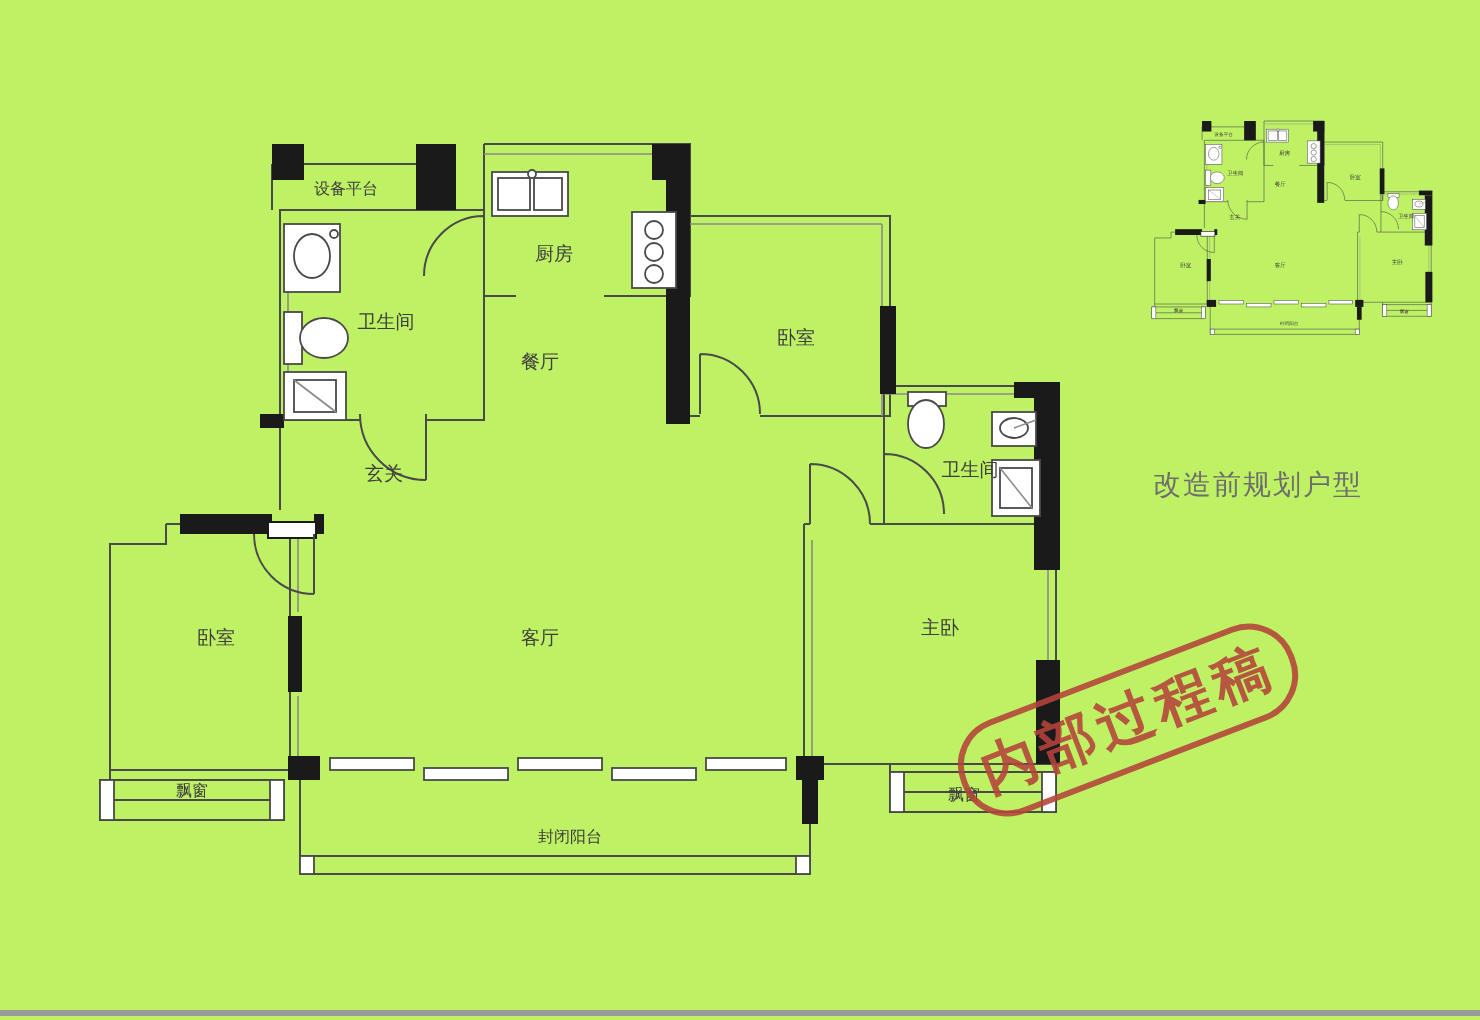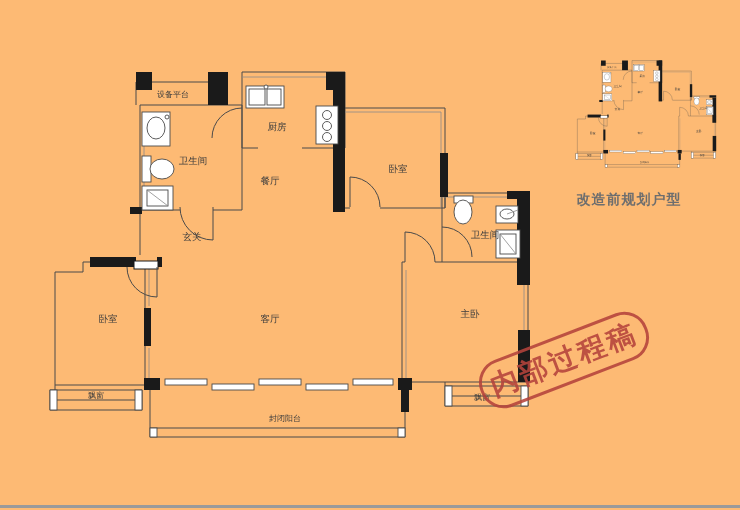--- a/index.html
+++ b/index.html
@@ -1,27 +1,27 @@
 <!DOCTYPE html>
 <html style="--wall_black: #1a1a1a; --line_gray: #4a4a4a; --stamp_red: #b5433c; --caption_gray: #6e6e6e;"><head>
 <meta charset="utf-8">
 <style>
   html,body{margin:0;padding:0;background:#ffffff;}
-  .canvas{position:relative;width:740px;height:510px;background:#fdba74;overflow:hidden;
+  .canvas{position:relative;width:740px;height:510px;background:#bef264;overflow:hidden;
           font-family:"DejaVu Sans",sans-serif;}
   svg{position:absolute;}
   .thin{fill:none;stroke:var(--line_gray);stroke-width:1;}
   .thin2{fill:none;stroke:#8a8a8a;stroke-width:0.8;}
   .blk{fill:var(--wall_black);stroke:none;}
   .fix{fill:#ffffff;stroke:var(--line_gray);stroke-width:0.9;}
   .frame{fill:#ffffff;stroke:var(--wall_black);stroke-width:1;}
   .lbl{font-family:"DejaVu Sans",sans-serif;font-size:9.5px;fill:#3d3d3d;text-anchor:middle;}
   .lbl-sm{font-size:8px;}
-  .caption{position:absolute;text-align:center;font-weight:bold;color:var(--caption_gray);
-           letter-spacing:1px;}
+  .caption{position:absolute;text-align:center;font-weight:normal;color:var(--caption_gray);
+           letter-spacing:1px;margin-top:43px;}
   .main-caption{left:206px;top:474px;width:170px;font-size:19px;}
   .small-caption{left:574px;top:191px;width:110px;font-size:14px;}
   .stamp{position:absolute;left:475px;top:335px;width:172px;height:44px;
          border:3.5px solid var(--stamp_red);border-radius:24px;
          color:var(--stamp_red);font-size:28px;font-weight:bold;letter-spacing:3px;
          display:flex;align-items:center;justify-content:center;
          transform:rotate(-21deg);opacity:0.88;background:transparent;}
   .bottom-line{position:absolute;left:0;top:505px;width:740px;height:3px;background:#9a9a9a;}
 </style>
 </head>

